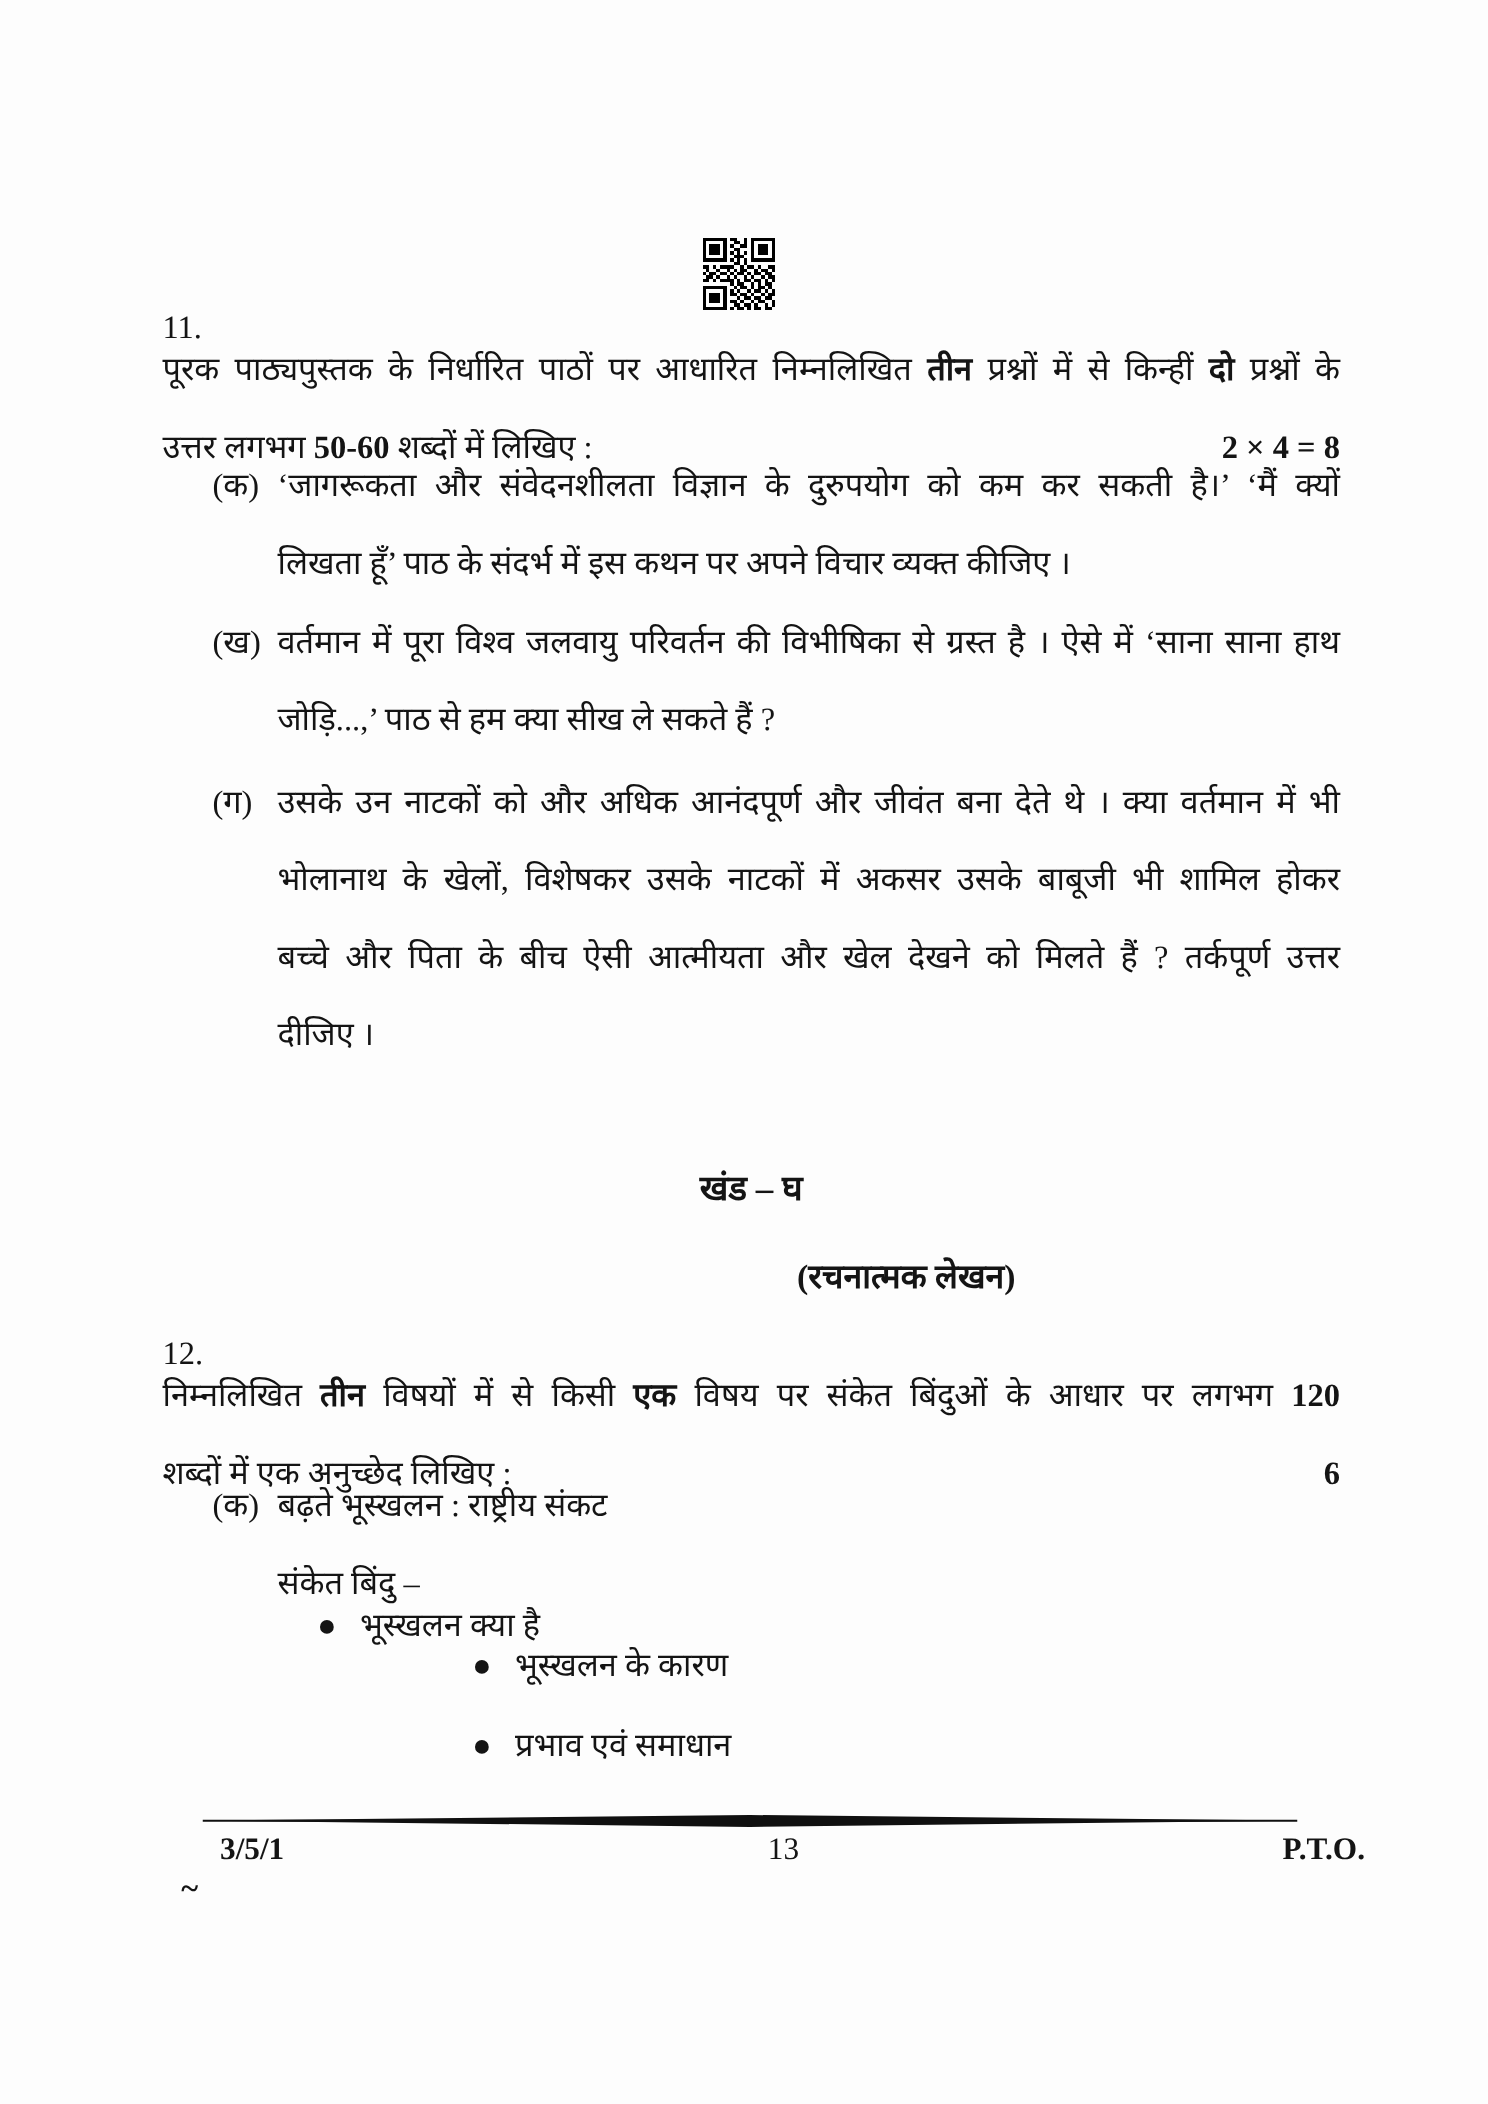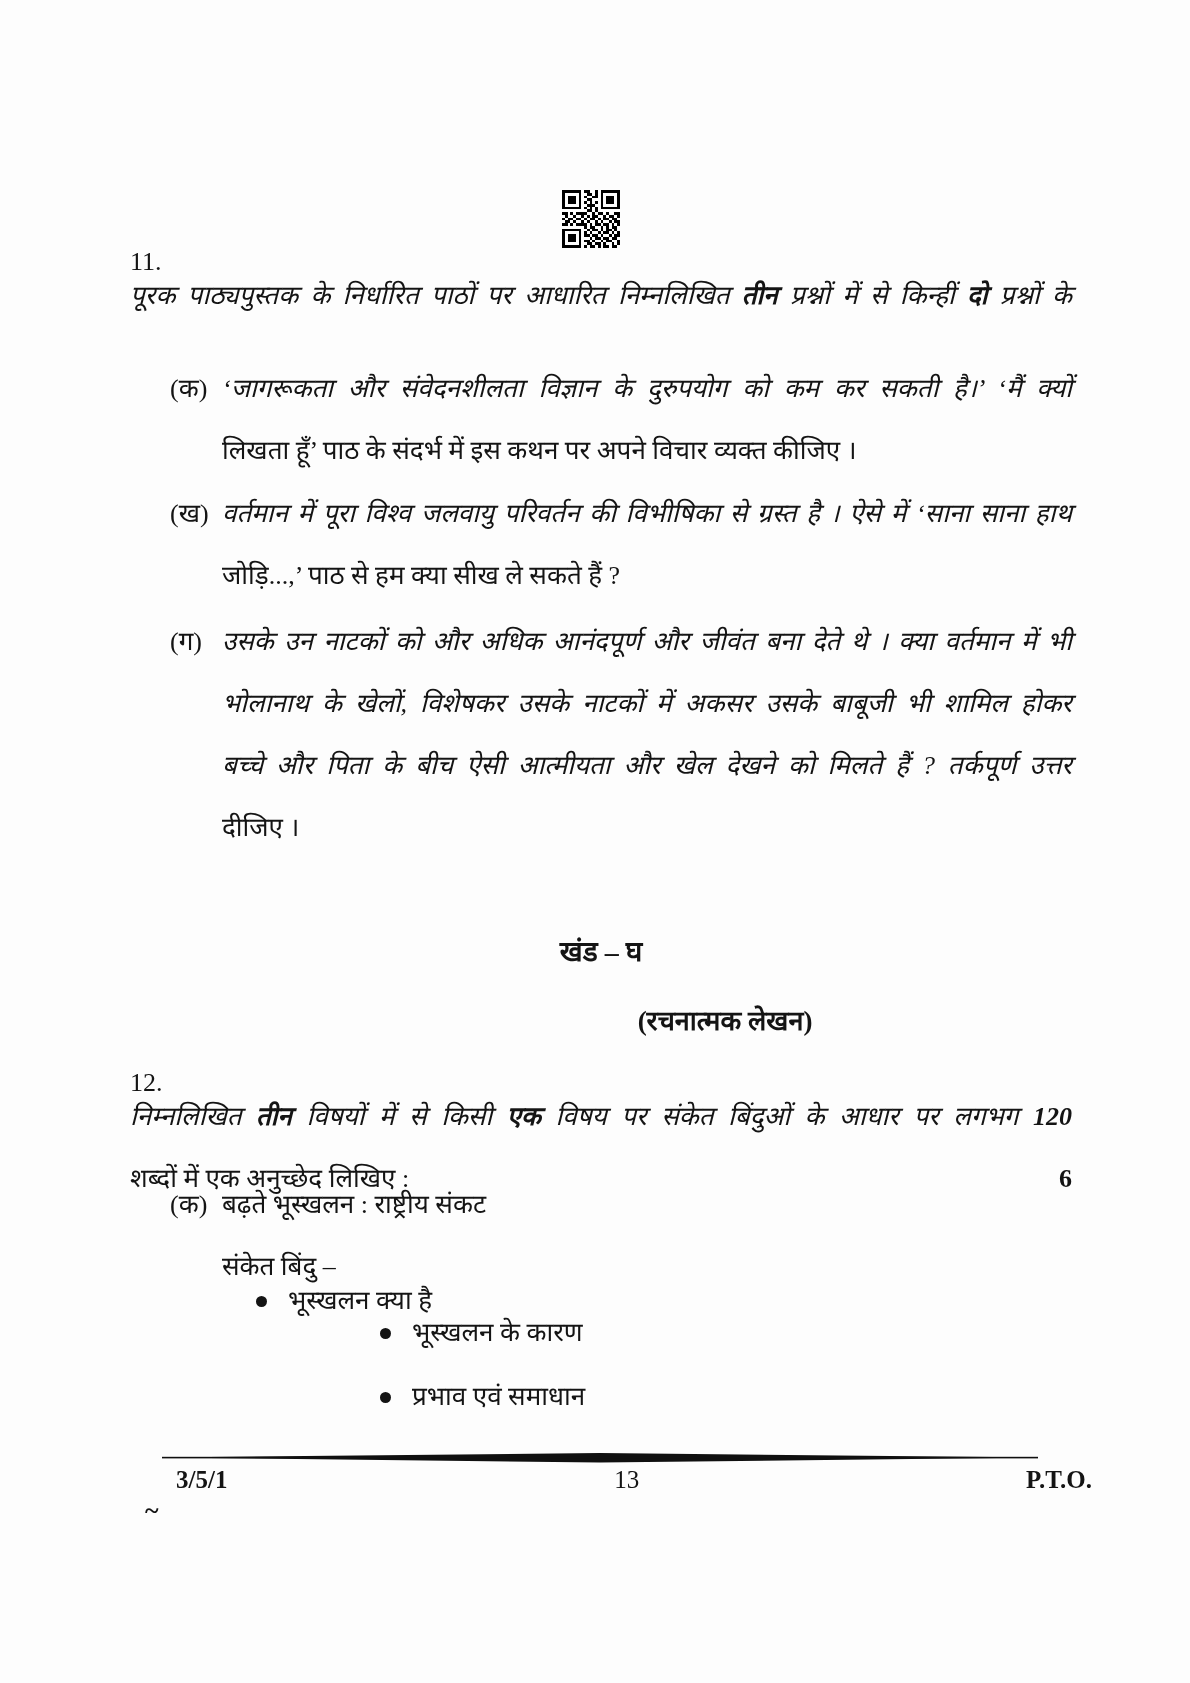--- a/index.html
+++ b/index.html
@@ -12,21 +12,21 @@
     overflow:hidden;
   }
   .block{position:absolute;left:130px;right:118px;}
   .qrow{display:flex;flex-direction:column;}
   .qnum{width:55px;flex:none;font-size:26px;line-height:34px;}
   .qtext{flex:1;min-width:0;}
   .sub{display:flex;padding-left:40px;}
   .slabel{width:52px;flex:none;font-size:26px;line-height:34px;}
   .stext{flex:1;min-width:0;}
   .line{font-size:26px;line-height:34px;height:62px;position:relative;}
-  .jline{text-align:justify;text-align-last:justify;font-style:italic;}
+  .jline{text-align:justify;text-align-last:justify;}
   .lline{text-align:left;}
   .marks{position:absolute;right:0;top:0;font-weight:bold;white-space:nowrap;}
   b{font-weight:bold;}
   .center-heading{text-align:center;font-weight:bold;font-size:28px;line-height:34px;}
   .center-sub{text-align:center;font-weight:bold;font-size:27px;line-height:34px;position:relative;}
   .hint-row{display:flex;align-items:flex-start;}
   .hint-label{width:124px;flex:none;font-size:26px;line-height:34px;}
   .bullet-row{display:flex;align-items:flex-start;}
   .bullet-dot{width:11px;height:11px;border-radius:50%;background:#141414;flex:none;margin:12px 21px 0 0;}
   .bullet-indent{padding-left:250px;}
@@ -286,20 +286,21 @@
         <rect x="18" y="20" width="1" height="1"></rect>
         <rect x="19" y="20" width="1" height="1"></rect>
       </svg>
   </div>
 
   <div class="block" style="top:245px;">
     <div class="qrow">
       <div class="qnum">11.</div>
       <div class="qtext">
         <div class="line jline"><span>पूरक पाठ्यपुस्तक के निर्धारित पाठों पर आधारित निम्नलिखित </span><b>तीन</b><span> प्रश्नों में से किन्हीं </span><b>दो</b><span> प्रश्नों के</span></div>
+        <div class="line lline"><span>उत्तर लगभग </span><b>50-60</b><span> शब्दों में लिखिए :</span><span class="marks">2 × 4 = 8</span></div>
       </div>
     </div>
   </div>
 
   <div class="block" style="top:372px;">
     <div class="sub">
       <div class="slabel">(क)</div>
       <div class="stext">
         <div class="line jline">‘जागरूकता और संवेदनशीलता विज्ञान के दुरुपयोग को कम कर सकती है।’ ‘मैं क्यों</div>
         <div class="line lline">लिखता हूँ’ पाठ के संदर्भ में इस कथन पर अपने विचार व्यक्त कीजिए ।</div>

